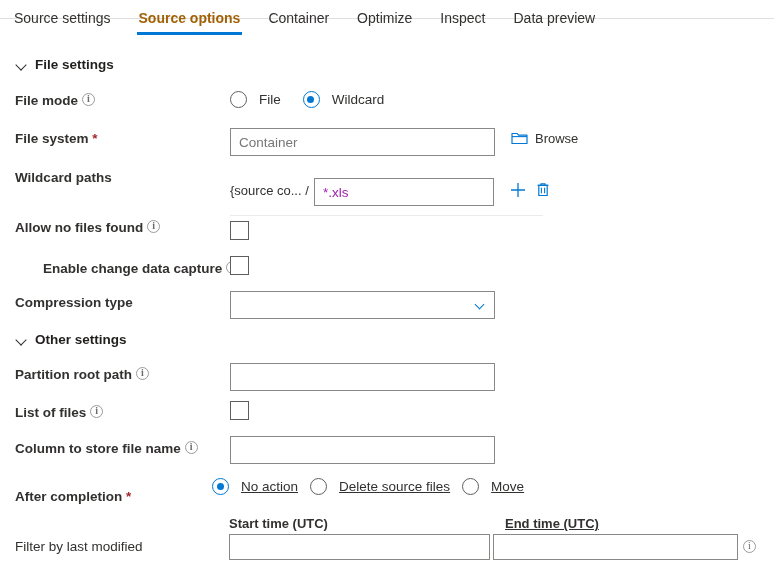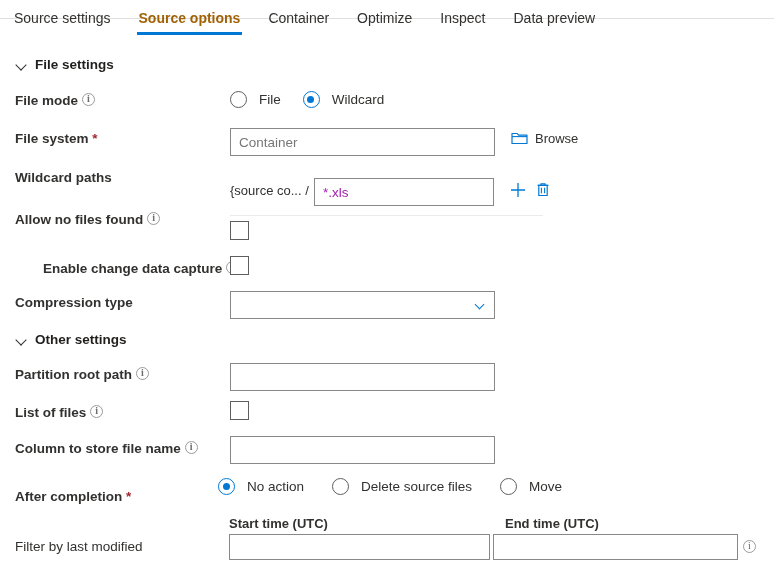--- a/index.html
+++ b/index.html
@@ -261,21 +261,21 @@
     <svg width="18" height="18" viewBox="0 0 18 18">
       <path d="M3.5 4.3h11" stroke="#0078d4" stroke-width="1.2"></path>
       <path d="M7 4.3V2.8h4v1.5" fill="none" stroke="#0078d4" stroke-width="1.2"></path>
       <path d="M4.8 4.3h8.4v10.2H4.8z" fill="none" stroke="#0078d4" stroke-width="1.2"></path>
       <path d="M7.4 6.8v5.4M10.6 6.8v5.4" stroke="#0078d4" stroke-width="1.1"></path>
     </svg>
   </div>
 
   <div class="sep" style="left:230px; top:179px; width:313px;"></div>
 
-  <div class="label bold" style="left:15px; top:176px;">
+  <div class="label bold" style="left:15px; top:184px;">
     <span>Allow no files found</span>
     <span class="info"></span>
   </div>
   <div class="checkbox" style="left:230px; top:185px;"></div>
 
   <div class="label bold" style="left:15px; top:225px;margin-left:28px;">
     <span>Enable change data capture</span>
     <span class="info"></span>
   </div>
   <div class="checkbox" style="left:230px; top:220px;"></div>
@@ -307,37 +307,37 @@
   <div class="label bold" style="left:15px; top:405px;">
     <span>Column to store file name</span>
     <span class="info"></span>
   </div>
   <input class="textbox" style="left: 230px; top: 400px; width: 265px;" value="">
 
   <div class="label bold" style="left:15px; top:445px;margin-top:8px;">
     <span>After completion</span>
     <span class="req">*</span>
   </div>
-  <div class="radiogroup" style="left:218px; top:442px; gap:28px;">
+  <div class="radiogroup" style="left:212px; top:442px; gap:12px;text-decoration:underline;">
     <div class="radio checked">
       <span class="dot"></span>
       <span class="rlabel">No action</span>
     </div>
     <div class="radio">
       <span class="dot"></span>
       <span class="rlabel">Delete source files</span>
     </div>
     <div class="radio">
       <span class="dot"></span>
       <span class="rlabel">Move</span>
     </div>
   </div>
 
   <div class="colhdr" style="left:229px; top:480px;">Start time (UTC)</div>
-  <div class="colhdr" style="left:505px; top:480px;">End time (UTC)</div>
+  <div class="colhdr" style="left:505px; top:480px;text-decoration:underline;">End time (UTC)</div>
 
   <div class="label" style="left:15px; top:503px;">
     <span>Filter by last modified</span>
   </div>
   <input class="textbox" style="left: 229px; top: 498px; width: 261px; height: 26px; line-height: 24px;" value="">
   <input class="textbox" style="left: 493px; top: 498px; width: 245px; height: 26px; line-height: 24px;" value="">
   <span class="info" style="position:absolute; left:743px; top:504px;"></span>
 
 </div>
 

